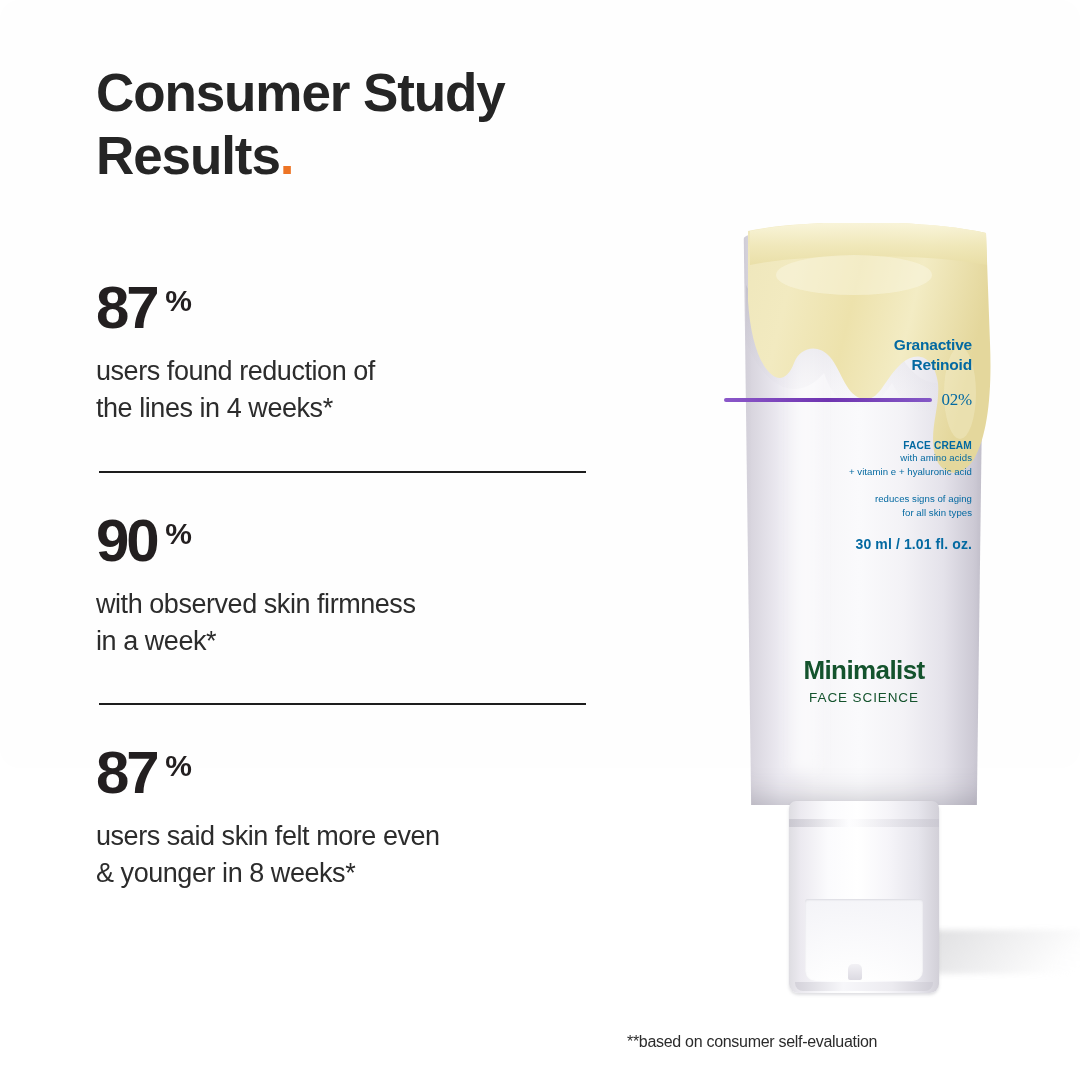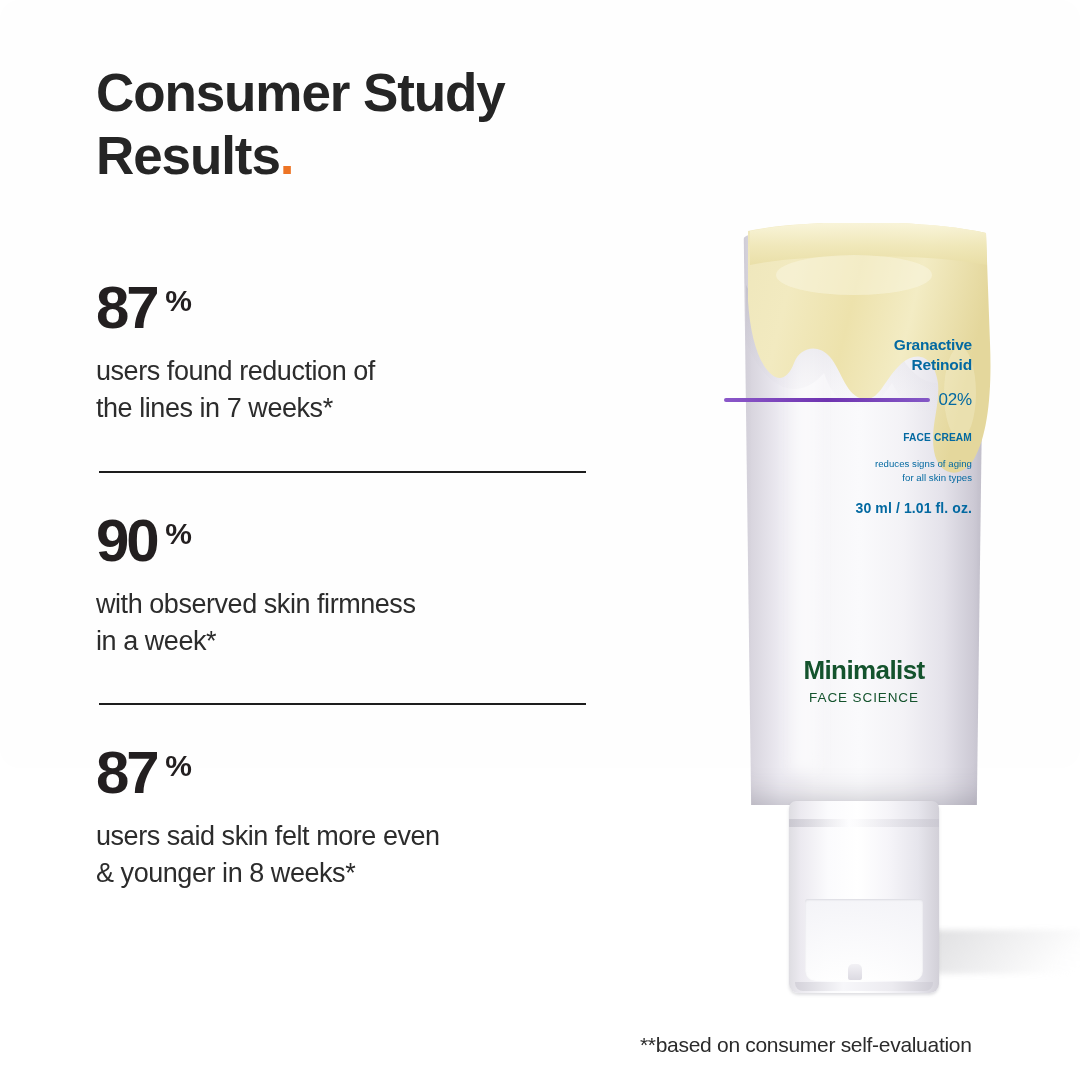--- a/index.html
+++ b/index.html
@@ -83,23 +83,23 @@
   .divider {
     width: 487px;
     height: 2px;
     background: #1d1d1d;
     margin: 44px 0 40px 3px;
   }
 
   
   .footnote {
     position: absolute;
-    left: 640px;
+    left: 627px;
     top: 1033px;
-    font-size: 21px;
+    font-size: 16px;
     color: #2b2b2b;
     letter-spacing: -0.3px;
     white-space: nowrap;
   }
 
   
   #product {
     position: absolute;
     left: 690px;
     top: 195px;
@@ -179,35 +179,36 @@
     line-height: 1.28;
     letter-spacing: -0.2px;
     white-space: pre-line;
   }
   .pct-row {
     display: flex;
     align-items: center;
     justify-content: center;
     gap: 9px;
     margin-top: 15px;
+    font-family: Liberation Serif, serif;
   }
   .pct-rule {
     flex: 1 1 auto;
     height: 4px;
     border-radius: 3px;
     background: linear-gradient(90deg, #8b58c9 0%, #6f34b0 50%, #8458c6 100%);
     margin-left: -58px;
   }
   .pct-val {
     font-size: 17px;
     font-weight: 400;
     letter-spacing: -0.2px;
   }
   .label-sub {
-    margin-top: 22px;
+    margin-top: 30px;
     font-size: 10.2px;
     font-weight: 700;
     letter-spacing: 0.15px;
   }
   .label-fine {
     font-size: 9.6px;
     font-weight: 400;
     line-height: 1.45;
     letter-spacing: 0.05px;
     white-space: pre-line;
@@ -307,21 +308,21 @@
   </div>
 
   <div class="stats">
 
     <div class="stat-block">
       <div class="stat-value-row">
         <span class="stat-number">87</span>
         <span class="stat-pct">%</span>
       </div>
       <div class="stat-desc">users found reduction of
-the lines in 7 weeks*</div>
+the lines in 4 weeks*</div>
     </div>
 
     <div class="divider"></div>
 
     <div class="stat-block">
       <div class="stat-value-row">
         <span class="stat-number">90</span>
         <span class="stat-pct">%</span>
       </div>
       <div class="stat-desc">with observed skin firmness
@@ -393,20 +394,22 @@
     </svg>
 
     <div class="label">
       <div class="label-title">Granactive
 Retinoid</div>
       <div class="pct-row">
         <span class="pct-rule"></span>
         <span class="pct-val">02%</span>
       </div>
       <div class="label-sub">FACE CREAM</div>
+      <div class="label-fine">with amino acids
++ vitamin e + hyaluronic acid</div>
       <div class="label-fine gap">reduces signs of aging
 for all skin types</div>
       <div class="label-size">30 ml / 1.01 fl. oz.</div>
     </div>
 
     <div class="brand">
       <div class="brand-name">Minimalist</div>
       <div class="brand-tag">FACE SCIENCE</div>
     </div>
 

